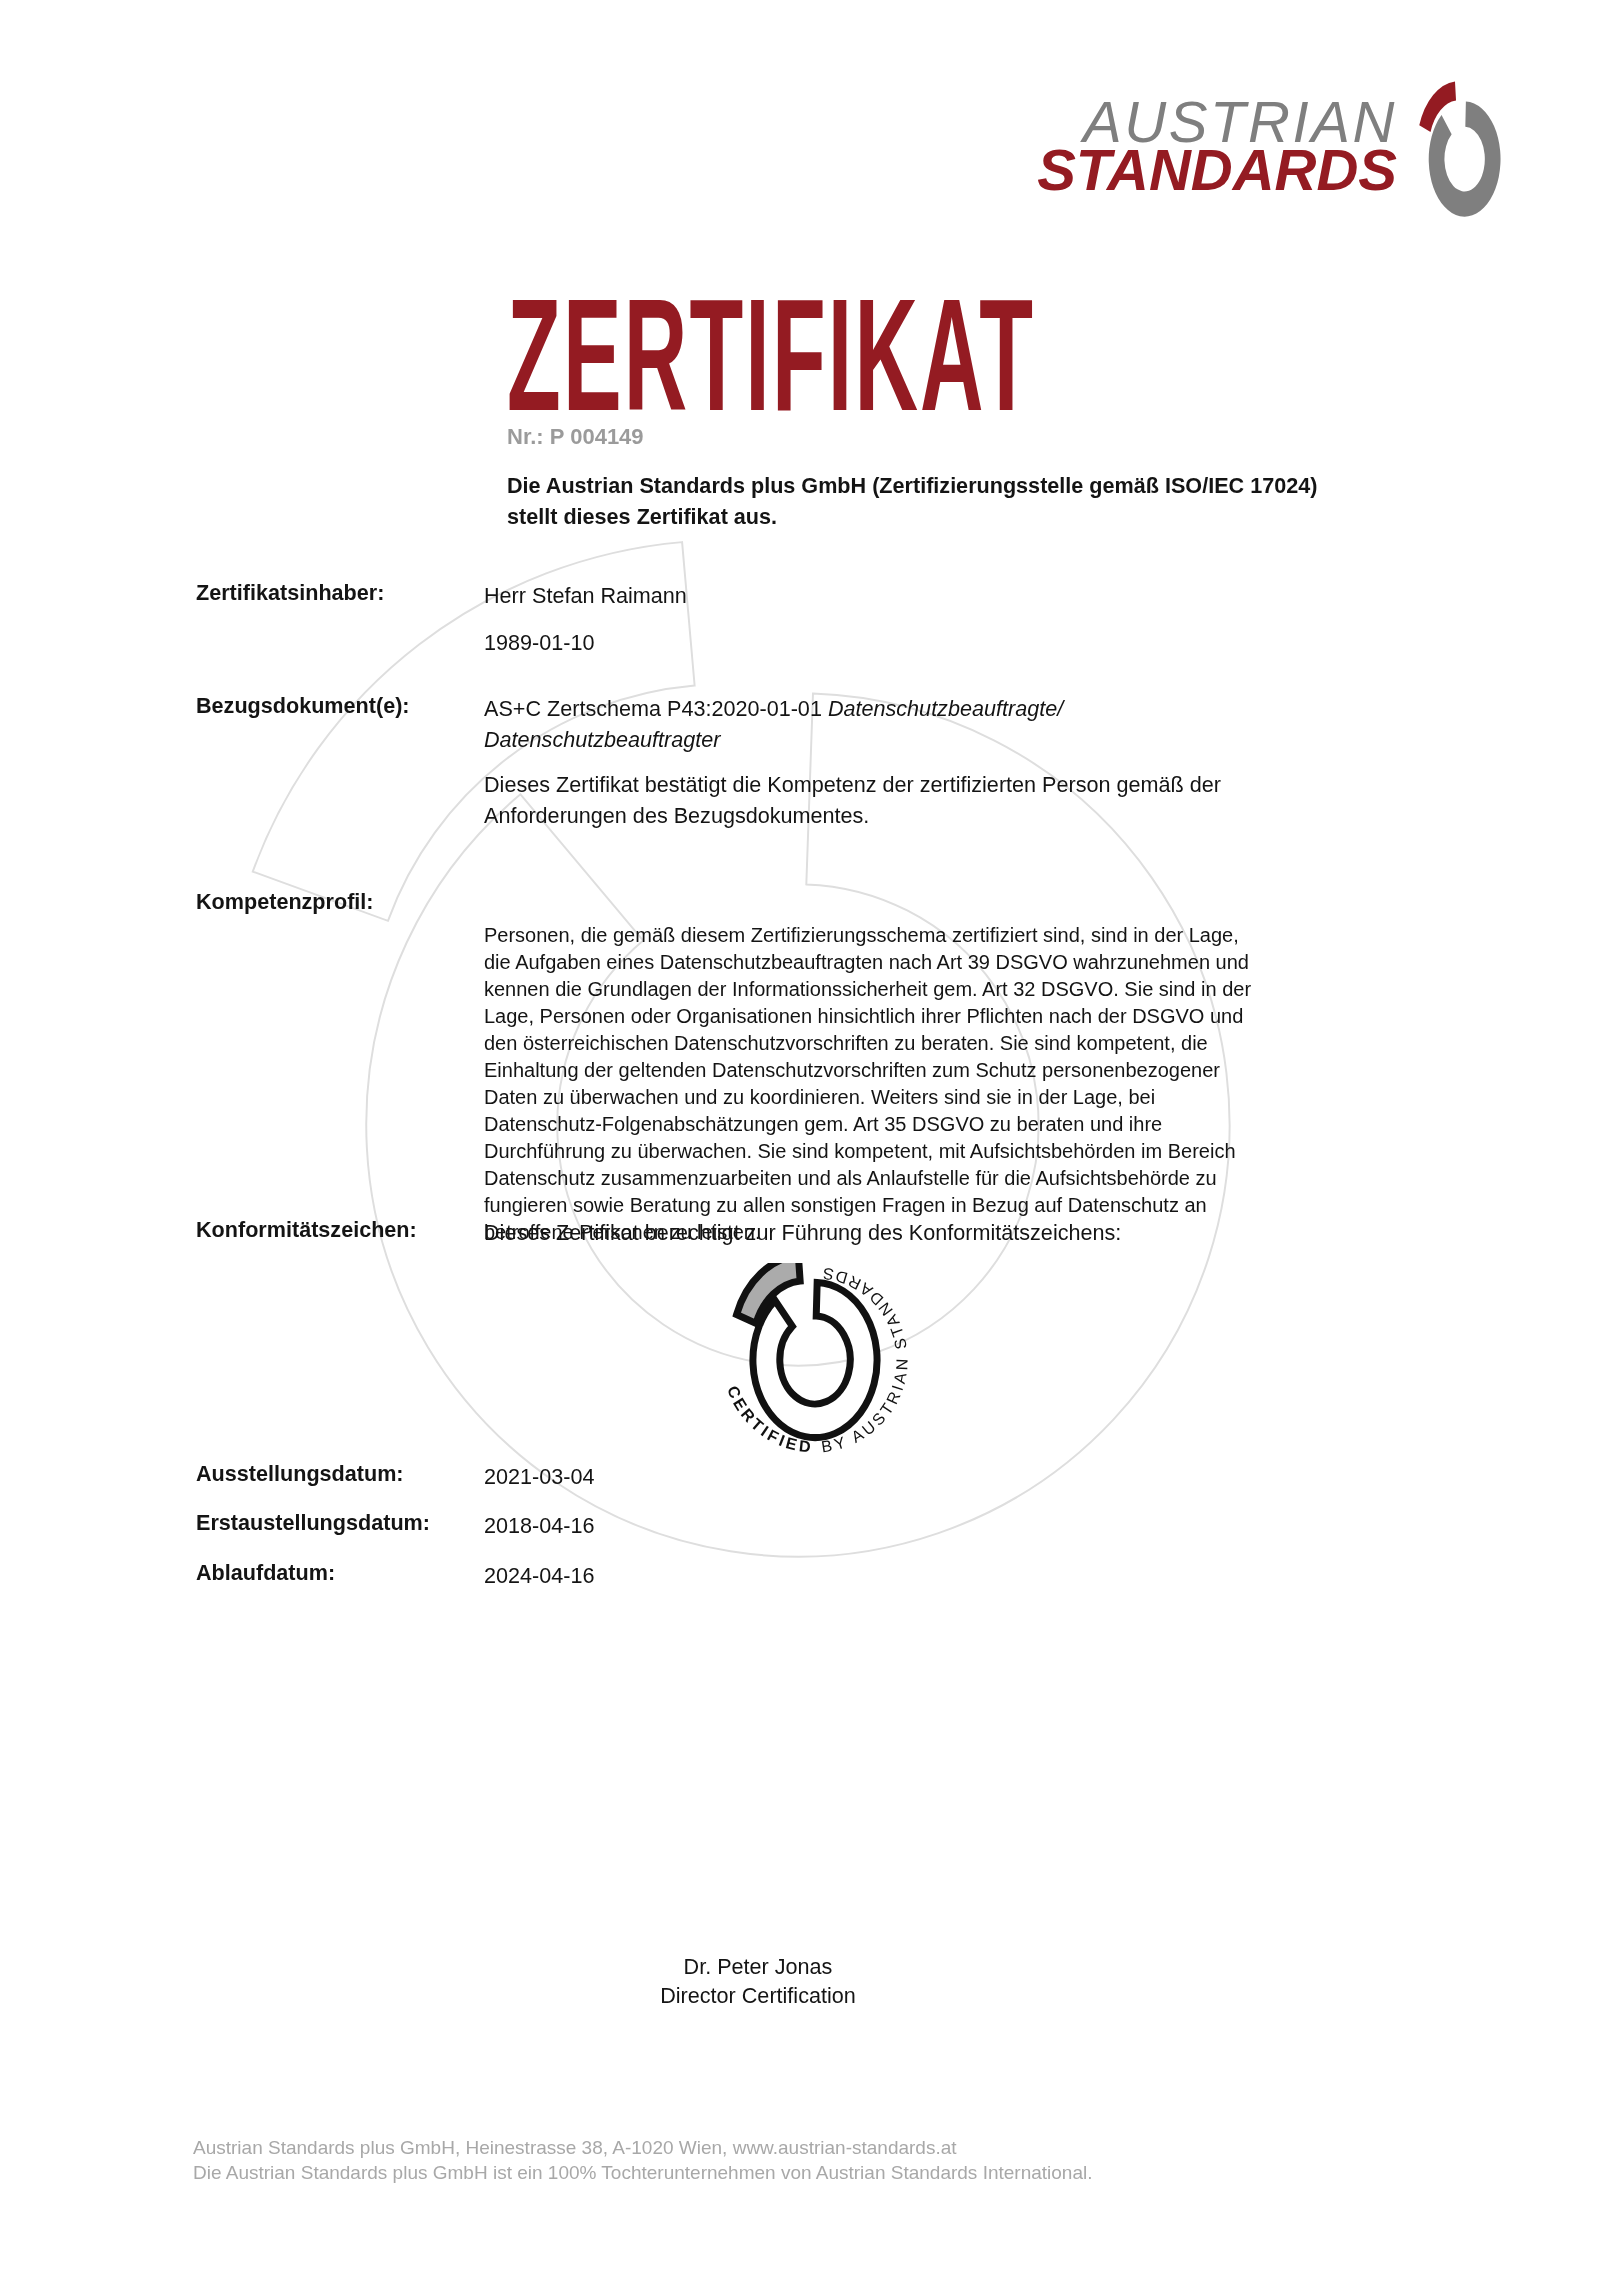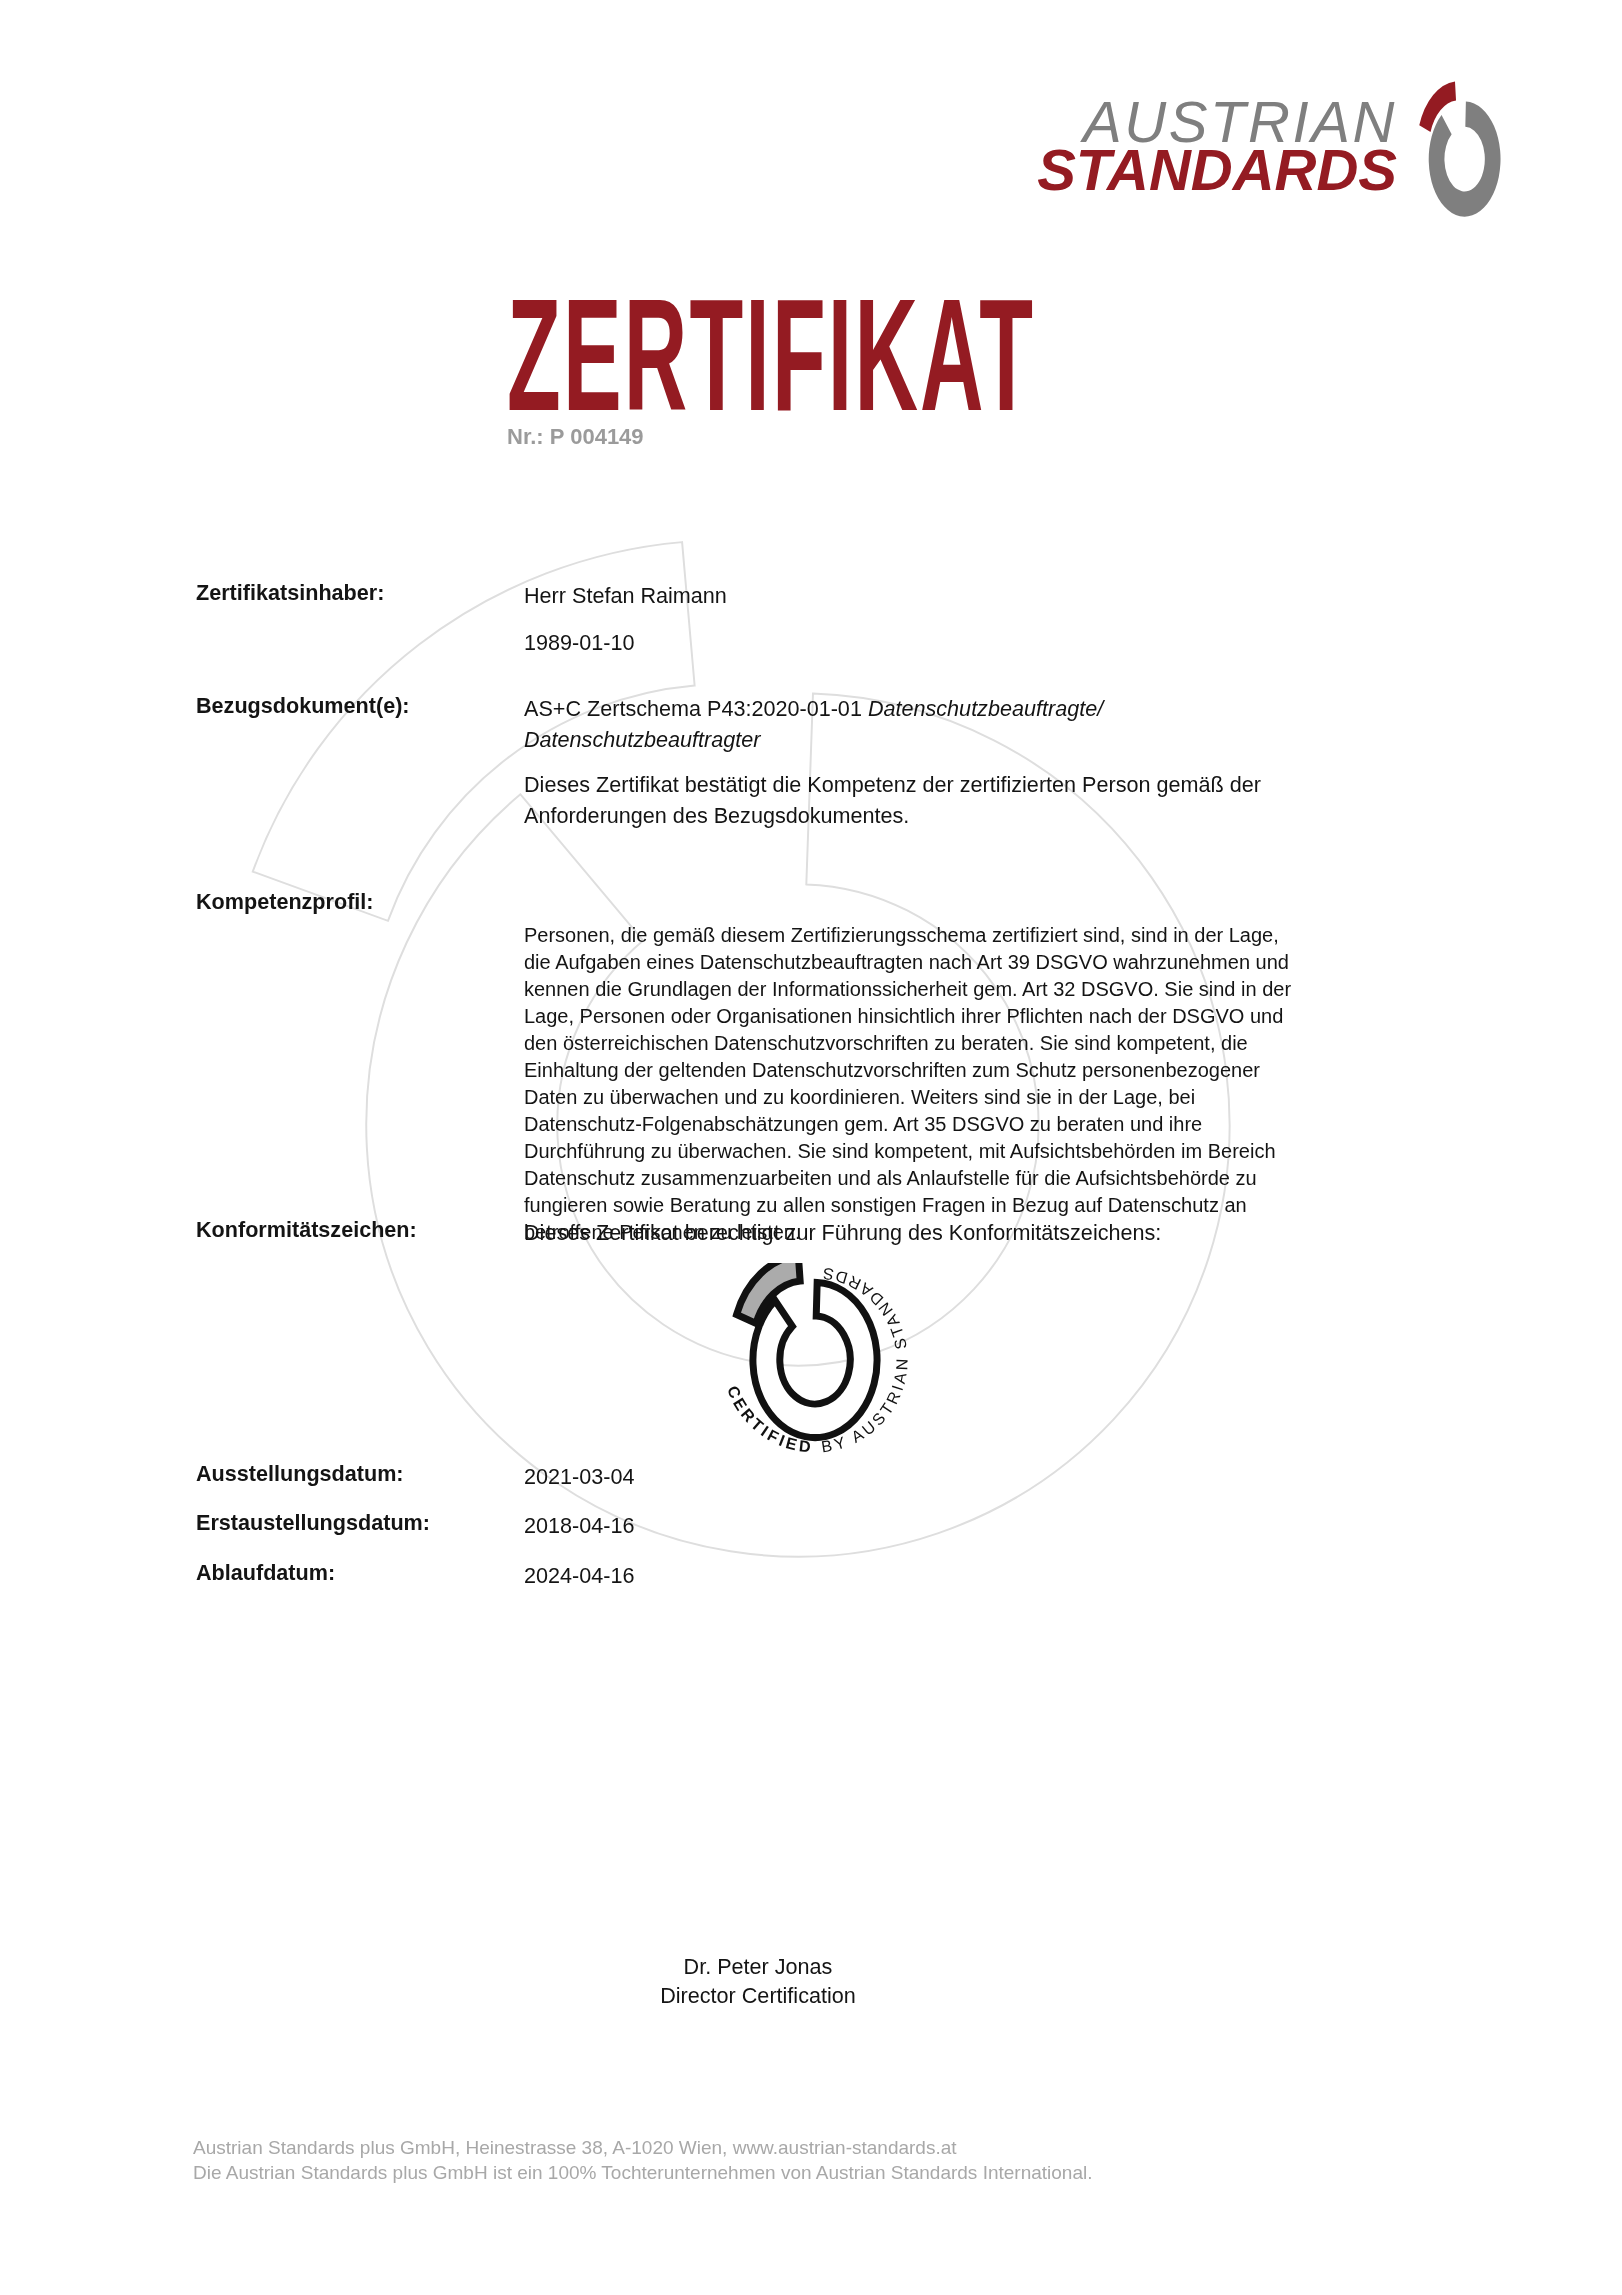--- a/index.html
+++ b/index.html
@@ -39,21 +39,21 @@
     transform:scaleX(0.55);transform-origin:0 0;
   }
   .cert-no{position:absolute;left:507px;top:424px;font-size:22px;font-weight:700;color:var(--muted-gray);}
   .intro{
     position:absolute;left:507px;top:470px;margin:0;
     font-size:21.6px;font-weight:700;line-height:31px;white-space:pre-line;
   }
 
   .row{position:absolute;left:0;top:0;width:100%;height:0;overflow:visible;}
   .label{position:absolute;left:196px;font-size:21.6px;font-weight:700;white-space:nowrap;}
-  .value{position:absolute;left:524px;font-size:21.6px;font-weight:400;line-height:31px;}
+  .value{position:absolute;left:484px;font-size:21.6px;font-weight:400;line-height:31px;}
   .pre{white-space:pre-line;}
   .italic{font-style:italic;}
   .competence{font-size:20px;line-height:27px;width:798px;margin-top:40px;}
 
   
   .seal{position:absolute;left:718px;top:1263px;width:194px;height:194px;}
   .seal-ring{fill:#ffffff;stroke:#111111;stroke-width:7;}
   .seal-seg{fill:var(--seal-segment-gray);stroke:#111111;stroke-width:7;}
   .seal-text{font-size:25px;letter-spacing:5px;fill:#111111;font-family:"Liberation Sans","DejaVu Sans",sans-serif;}
   .seal-text .st-bold{font-weight:700;}
@@ -79,20 +79,22 @@
     <div class="logo-line1">AUSTRIAN</div>
     <div class="logo-line2">STANDARDS</div>
   </div>
   <svg class="logo-mark" width="98" height="157" viewBox="-30 -32 262 262" preserveAspectRatio="none" aria-hidden="true">
     <path class="mark-ring" d="M 103.35 4.06 A 96 96 0 1 1 38.29 26.46 L 65.29 58.63 A 54 54 0 1 0 101.88 46.03 Z"></path>
     <path class="mark-seg" d="M -21.25 43.69 A 112 112 0 0 1 74.24 -29.57 L 77.03 2.30 A 80 80 0 0 0 8.82 54.64 Z"></path>
   </svg>
 
   <h1 class="title">ZERTIFIKAT</h1>
   <div class="cert-no">Nr.: P 004149</div>
+  <p class="intro">Die Austrian Standards plus GmbH (Zertifizierungsstelle gemäß ISO/IEC 17024)
+stellt dieses Zertifikat aus.</p>
 
   <div class="row">
     <div class="label" style="top:580px">Zertifikatsinhaber:</div>
     <div class="value" style="top:580px">Herr Stefan Raimann</div>
     <div class="value" style="top:627px">1989-01-10</div>
   </div>
 
   <div class="row">
     <div class="label" style="top:693px">Bezugsdokument(e):</div>
     <div class="value" style="top:693px"><span>AS+C Zertschema P43:2020-01-01 </span><span class="italic pre">Datenschutzbeauftragte/

